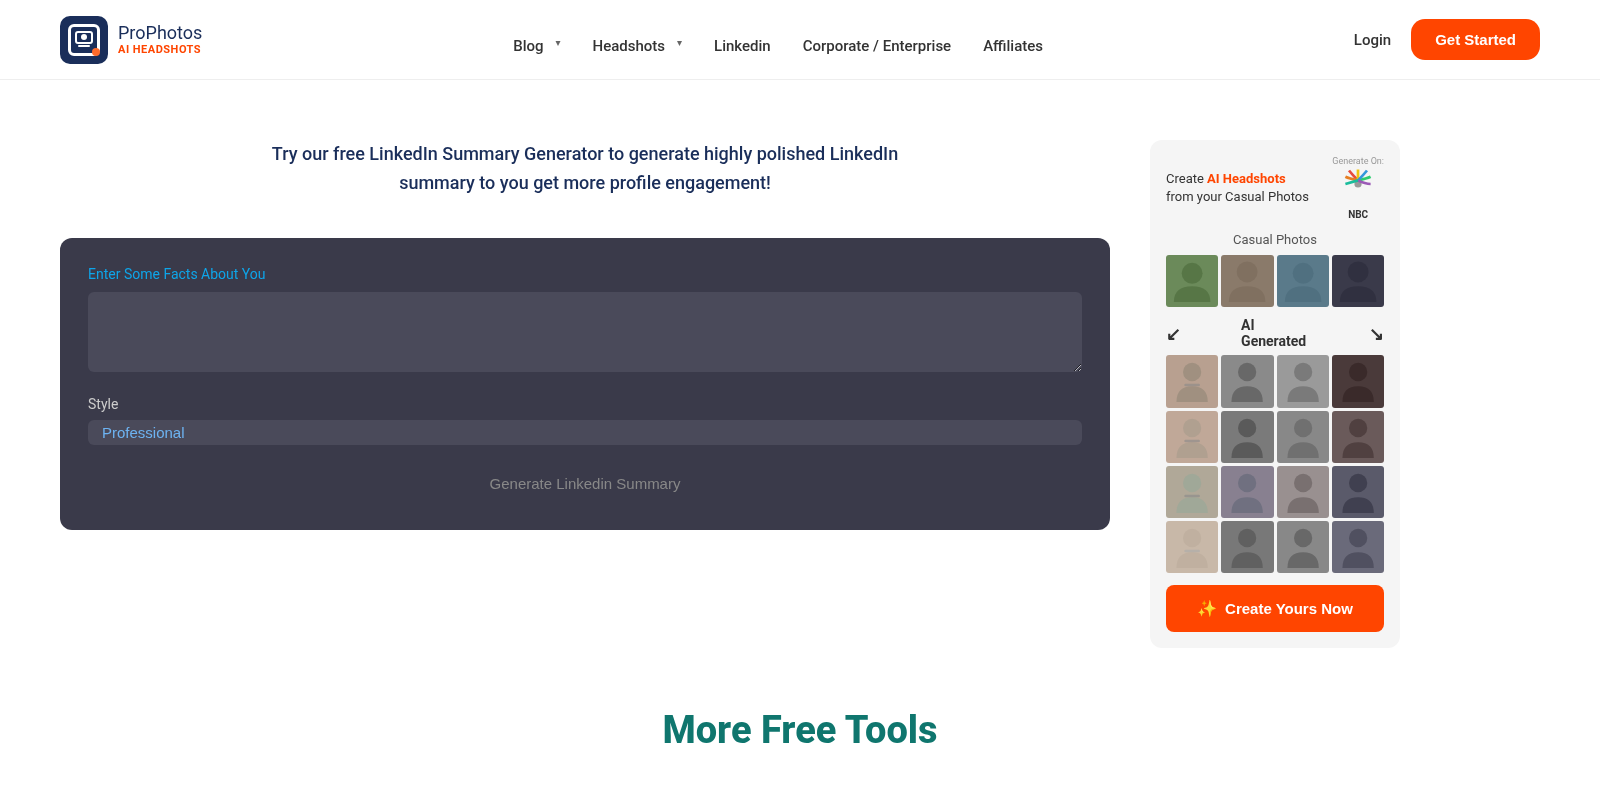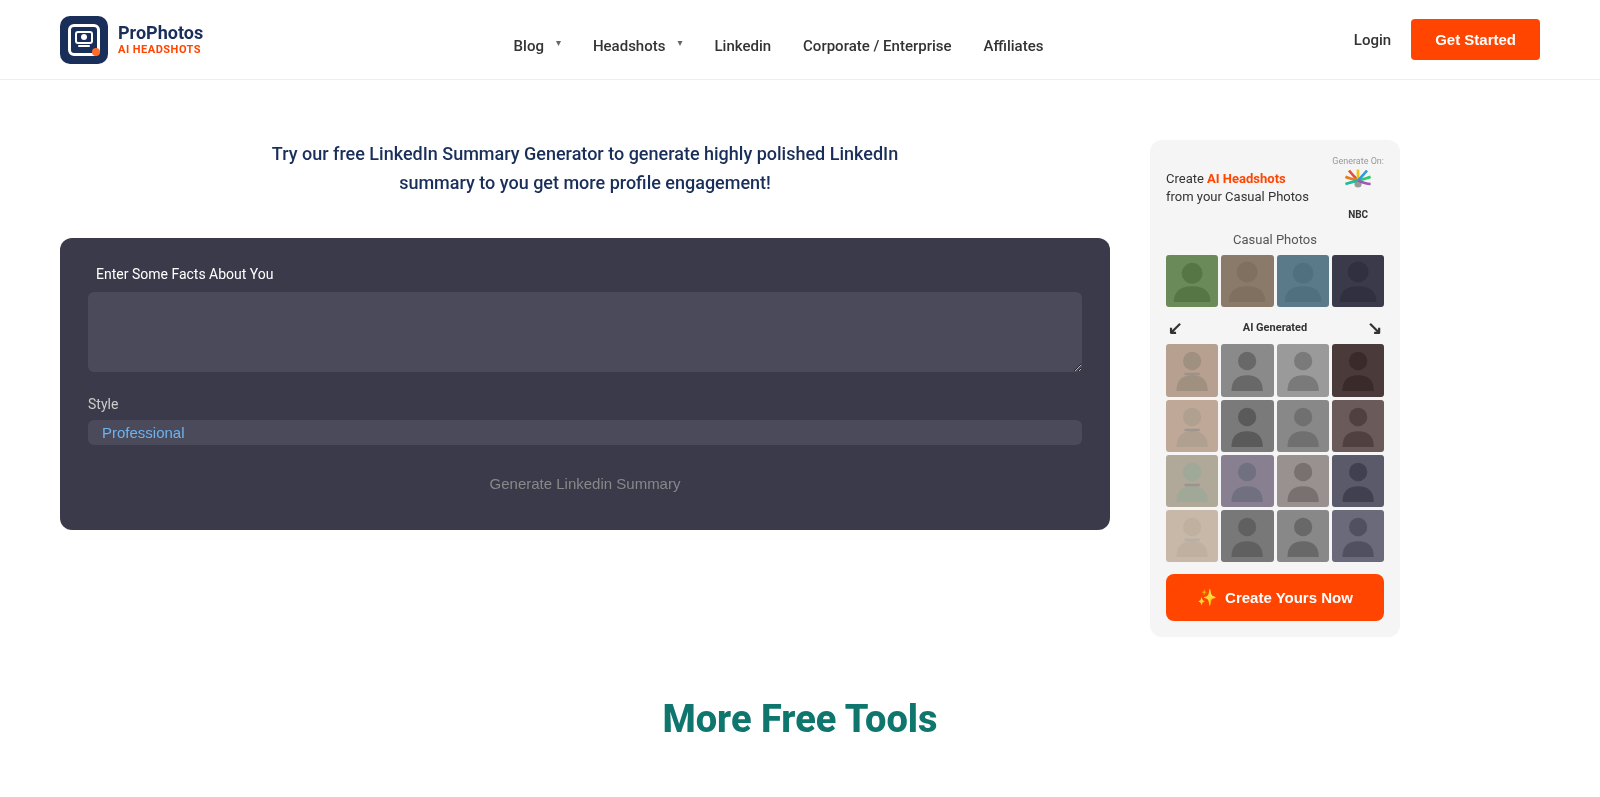--- a/index.html
+++ b/index.html
@@ -46,21 +46,21 @@
     .logo-icon-dot {
       width: 8px;
       height: 8px;
       background: #ff6b2b;
       border-radius: 50%;
       position: absolute;
       bottom: 8px;
       right: 8px;
     }
     .logo-text { display: flex; flex-direction: column; }
-    .logo-name { font-size: 18px; font-weight: 700; color: #1a2e5a; line-height: 1.1; }
+    .logo-name { font-size: 18px; font-weight: 400; color: #1a2e5a; line-height: 1.1; }
     .logo-sub { font-size: 11px; font-weight: 700; color: #ff4500; letter-spacing: 0.5px; }
 
     .nav { display: flex; align-items: center; gap: 32px; }
     .nav-item {
       font-size: 15px;
       color: #333;
       cursor: pointer;
       text-decoration: none;
       display: flex;
       align-items: flex-start;
@@ -70,21 +70,21 @@
     }
     .chevron { font-size: 10px; color: #666; }
 
     .nav-actions { display: flex; align-items: center; gap: 20px; }
     .login-btn { font-size: 15px; color: #333; cursor: pointer; font-weight: 500; }
     .get-started-btn {
       background: #ff4500;
       color: white;
       border: none;
       padding: 12px 24px;
-      border-radius: 4px;
+      border-radius: 14px;
       font-size: 15px;
       font-weight: 700;
       cursor: pointer;
     }
 
     
     .main {
       display: flex;
       padding: 60px 60px 40px 60px;
       gap: 40px;
@@ -111,25 +111,24 @@
       font-weight: 500;
     }
 
     .form-card {
       background: #3a3a4a;
       border-radius: 12px;
       padding: 28px;
     }
 
     .form-label {
-      color: #ffffff;
+      color: #0ea5e9;
       font-size: 14px;
       margin-bottom: 10px;
       display: block;
-      margin-left: 8px;
     }
 
     .facts-textarea {
       width: 100%;
       height: 80px;
       background: #4a4a5a;
       border: none;
       border-radius: 6px;
       padding: 12px;
       color: #ccc;
@@ -423,21 +422,21 @@
         <div class="photo-cell dark-4">
           <svg viewBox="0 0 40 40" width="100%" height="100%" class="person-svg">
             <circle cx="20" cy="13" r="8" fill="#2a2a3a"></circle>
             <path d="M6 36 Q6 24 20 24 Q34 24 34 36" fill="#2a2a3a"></path>
           </svg>
         </div>
       </div>
 
       <div class="ai-arrow-row">
         <span class="arrow-curved">↙</span>
-        <span style="font-size:11px;">AI Generated</span>
+        <span style="font-size:14px;">AI Generated</span>
         <span class="arrow-curved">↘</span>
       </div>
 
       <div class="ai-photos-grid">
         <div class="ai-photo-cell ai-c1">
           <svg viewBox="0 0 40 40" width="100%" height="100%">
             <circle cx="20" cy="13" r="7" fill="#a09080"></circle>
             <path d="M8 36 Q8 24 20 24 Q32 24 32 36" fill="#a09080"></path>
             <rect x="14" y="22" width="12" height="2" rx="1" fill="#888" opacity="0.6"></rect>
           </svg>

